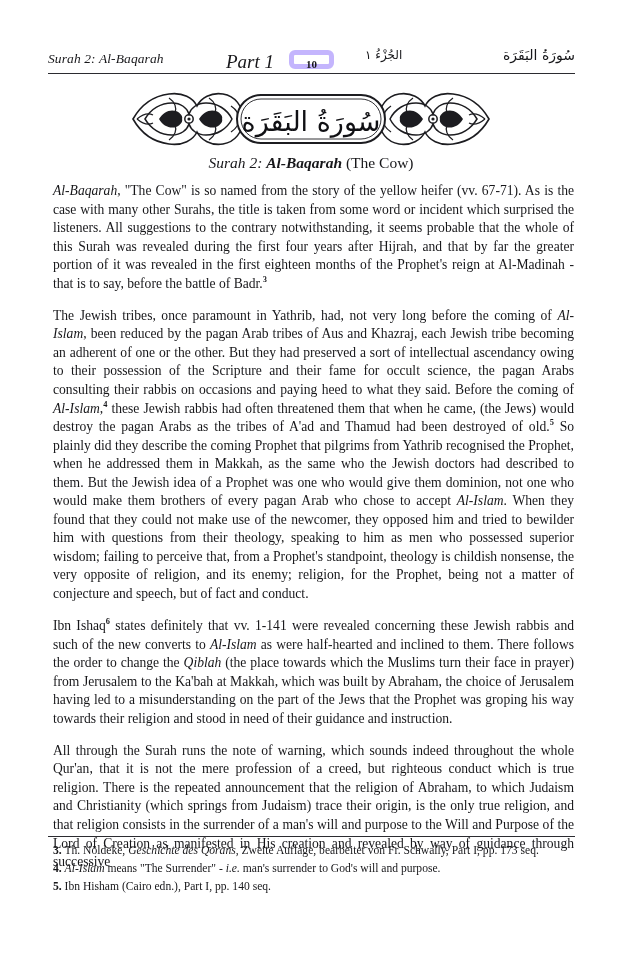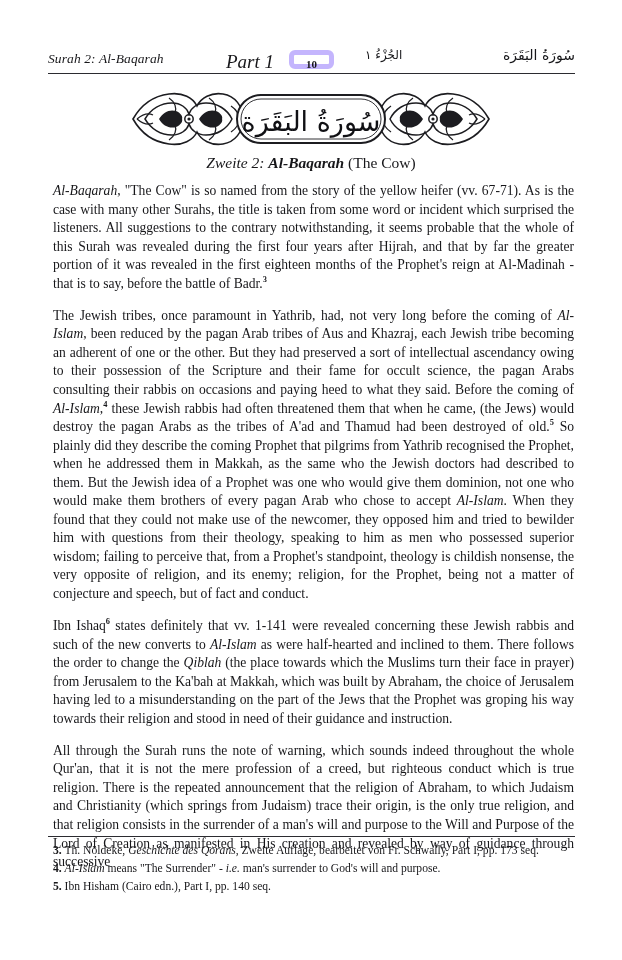--- a/index.html
+++ b/index.html
@@ -212,21 +212,21 @@
           <use href="#orn" x="0" y="0"></use>
         </g>
 
       <rect x="106" y="7" width="148" height="48" rx="24" ry="24" fill="#ffffff" stroke="#1c1c20" stroke-width="2"></rect>
       <rect x="110" y="11" width="140" height="40" rx="20" ry="20" fill="none" stroke="#1c1c20" stroke-width="0.9"></rect>
       <text x="180" y="43" text-anchor="middle" font-family="DejaVu Sans, sans-serif" font-size="27" fill="#101014">سُورَةُ البَقَرَة</text>
     </svg>
   </div>
 
   <div class="surah-title">
-    <span class="it">Zweite 2: </span><span class="bi">Al-Baqarah</span><span class="bd"> (The Cow)</span>
+    <span class="it">Surah 2: </span><span class="bi">Al-Baqarah</span><span class="bd"> (The Cow)</span>
   </div>
 
   <div class="body">
     <p><i>Al-Baqarah</i>, "The Cow" is so named from the story of the yellow heifer (vv. 67-71). As is the case with many other Surahs, the title is taken from some word or incident which surprised the listeners. All suggestions to the contrary notwithstanding, it seems probable that the whole of this Surah was revealed during the first four years after Hijrah, and that by far the greater portion of it was revealed in the first eighteen months of the Prophet's reign at Al-Madinah - that is to say, before the battle of Badr.<sup>3</sup></p>
     <p>The Jewish tribes, once paramount in Yathrib, had, not very long before the coming of <i>Al-Islam</i>, been reduced by the pagan Arab tribes of Aus and Khazraj, each Jewish tribe becoming an adherent of one or the other. But they had preserved a sort of intellectual ascendancy owing to their possession of the Scripture and their fame for occult science, the pagan Arabs consulting their rabbis on occasions and paying heed to what they said. Before the coming of <i>Al-Islam</i>,<sup>4</sup> these Jewish rabbis had often threatened them that when he came, (the Jews) would destroy the pagan Arabs as the tribes of A'ad and Thamud had been destroyed of old.<sup>5</sup> So plainly did they describe the coming Prophet that pilgrims from Yathrib recognised the Prophet, when he addressed them in Makkah, as the same who the Jewish doctors had described to them. But the Jewish idea of a Prophet was one who would give them dominion, not one who would make them brothers of every pagan Arab who chose to accept <i>Al-Islam</i>. When they found that they could not make use of the newcomer, they opposed him and tried to bewilder him with questions from their theology, speaking to him as men who possessed superior wisdom; failing to perceive that, from a Prophet's standpoint, theology is childish nonsense, the very opposite of religion, and its enemy; religion, for the Prophet, being not a matter of conjecture and speech, but of fact and conduct.</p>
     <p>Ibn Ishaq<sup>6</sup> states definitely that vv. 1-141 were revealed concerning these Jewish rabbis and such of the new converts to <i>Al-Islam</i> as were half-hearted and inclined to them. There follows the order to change the <i>Qiblah</i> (the place towards which the Muslims turn their face in prayer) from Jerusalem to the Ka'bah at Makkah, which was built by Abraham, the choice of Jerusalem having led to a misunderstanding on the part of the Jews that the Prophet was groping his way towards their religion and stood in need of their guidance and instruction.</p>
     <p>All through the Surah runs the note of warning, which sounds indeed throughout the whole Qur'an, that it is not the mere profession of a creed, but righteous conduct which is true religion. There is the repeated announcement that the religion of Abraham, to which Judaism and Christianity (which springs from Judaism) trace their origin, is the only true religion, and that religion consists in the surrender of a man's will and purpose to the Will and Purpose of the Lord of Creation as manifested in His creation and revealed by way of guidance through successive</p>
   </div>
 
   <div class="rule-bottom"></div>

